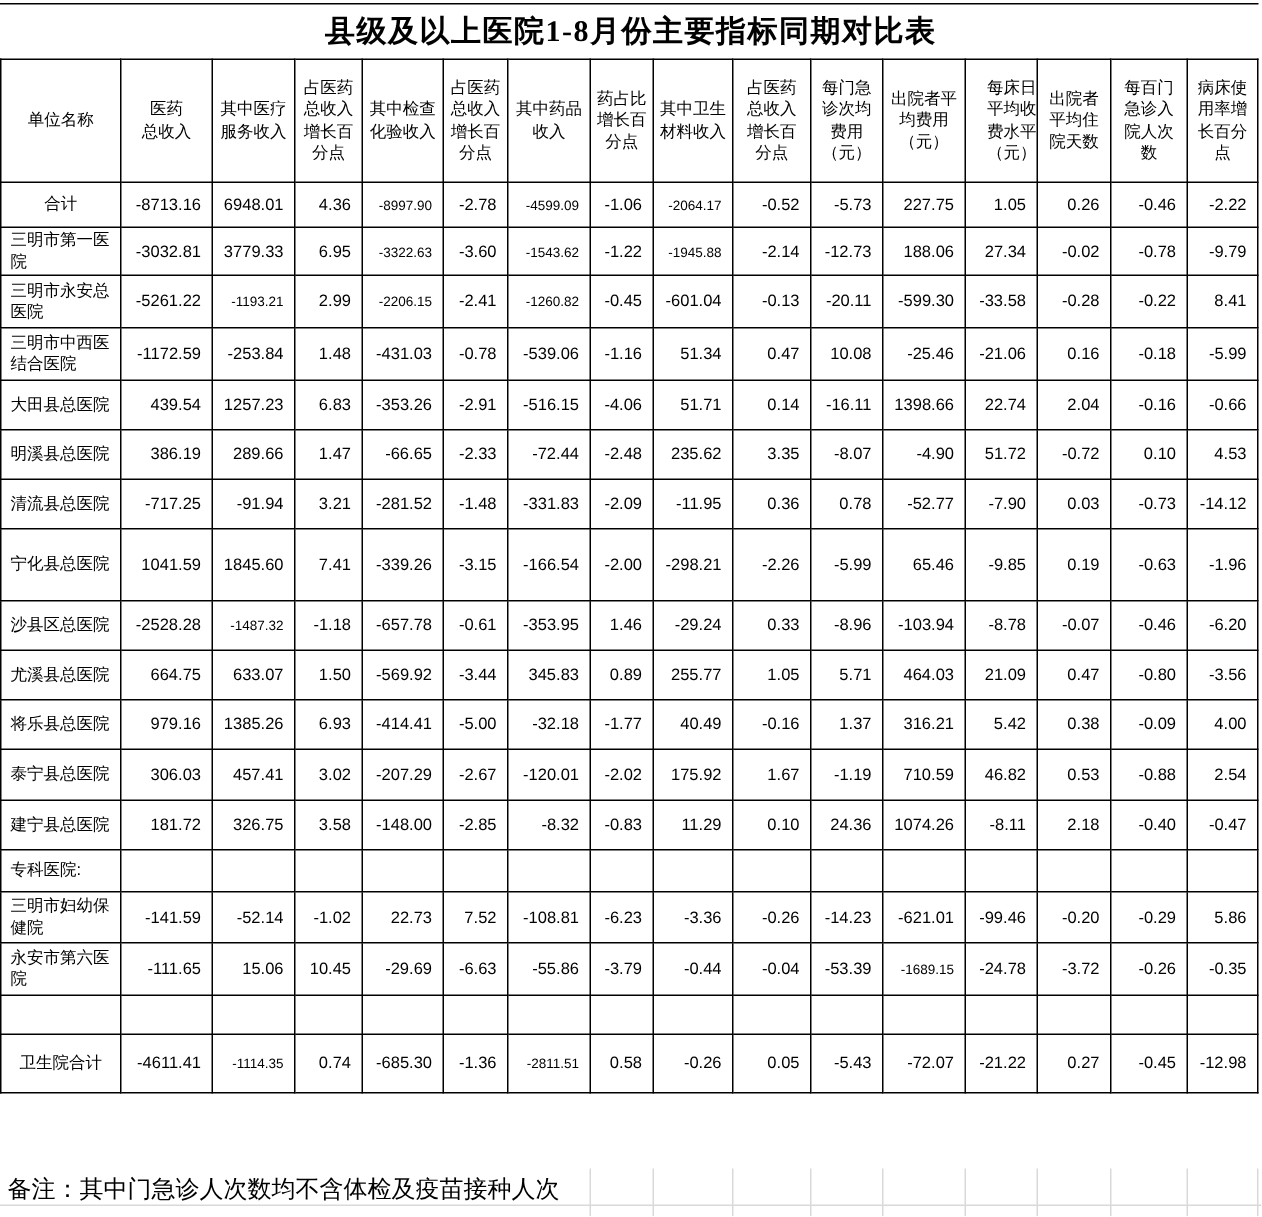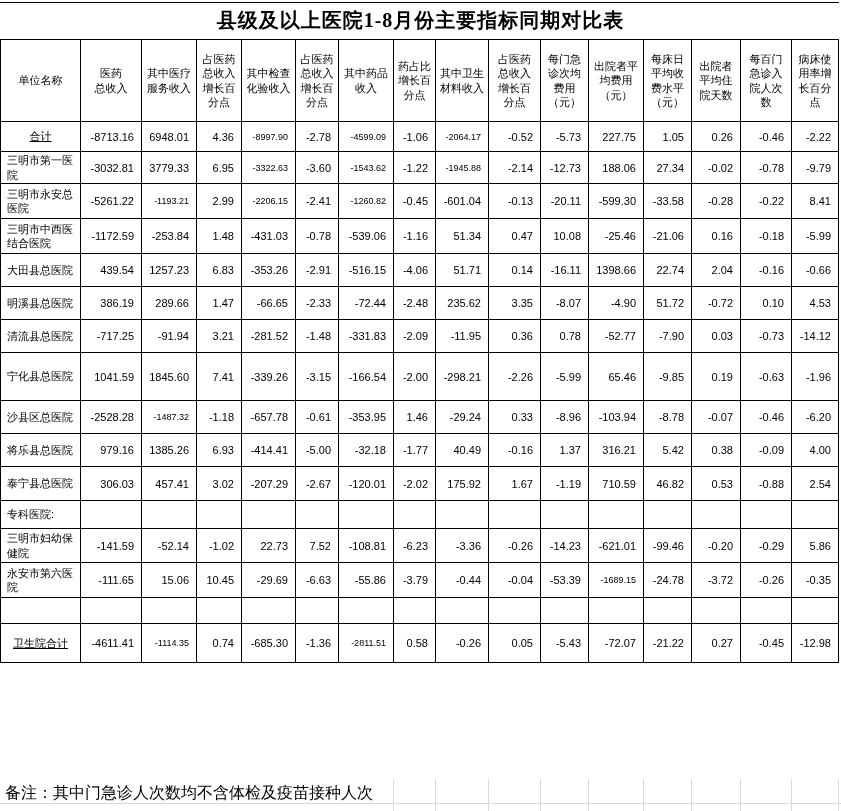--- a/index.html
+++ b/index.html
@@ -49,21 +49,21 @@
     white-space: pre-line;
     line-height: 1.3;
   }
   td.name {
     font-size: 11px;
     text-align: left;
     padding: 0 2px 0 6px;
     white-space: pre-line;
     line-height: 1.3;
   }
-  td.name.center { text-align: center; padding: 0; text-decoration: underline; }
+  td.name.center { text-align: center; padding: 0; }
   td.num {
     font-size: 11px;
     text-align: right;
     padding-right: 7px;
     white-space: nowrap;
   }
   td.num.small { font-size: 9px; }
   .note-area {
     position: absolute;
     top: 779px; left: 0;
@@ -143,21 +143,21 @@
 总收入
 增长百
 分点</th>
           <th style="height: 81px;">每门急
 诊次均
 费用
 （元）</th>
           <th style="height: 81px;">出院者平
 均费用
 （元）</th>
-          <th style="height: 81px;">每床日
+          <th style="height: 81px; text-align: right;">每床日
 平均收
 费水平
 （元）</th>
           <th style="height: 81px;">出院者
 平均住
 院天数</th>
           <th style="height: 81px;">每百门
 急诊入
 院人次
 数</th>
@@ -326,20 +326,38 @@
           <td class="num">-29.24</td>
           <td class="num">0.33</td>
           <td class="num">-8.96</td>
           <td class="num">-103.94</td>
           <td class="num">-8.78</td>
           <td class="num">-0.07</td>
           <td class="num">-0.46</td>
           <td class="num">-6.20</td>
         </tr>
         <tr style="height: 33px;">
+          <td class="name">尤溪县总医院</td>
+          <td class="num">664.75</td>
+          <td class="num">633.07</td>
+          <td class="num">1.50</td>
+          <td class="num">-569.92</td>
+          <td class="num">-3.44</td>
+          <td class="num">345.83</td>
+          <td class="num">0.89</td>
+          <td class="num">255.77</td>
+          <td class="num">1.05</td>
+          <td class="num">5.71</td>
+          <td class="num">464.03</td>
+          <td class="num">21.09</td>
+          <td class="num">0.47</td>
+          <td class="num">-0.80</td>
+          <td class="num">-3.56</td>
+        </tr>
+        <tr style="height: 33px;">
           <td class="name">将乐县总医院</td>
           <td class="num">979.16</td>
           <td class="num">1385.26</td>
           <td class="num">6.93</td>
           <td class="num">-414.41</td>
           <td class="num">-5.00</td>
           <td class="num">-32.18</td>
           <td class="num">-1.77</td>
           <td class="num">40.49</td>
           <td class="num">-0.16</td>
@@ -360,20 +378,38 @@
           <td class="num">-120.01</td>
           <td class="num">-2.02</td>
           <td class="num">175.92</td>
           <td class="num">1.67</td>
           <td class="num">-1.19</td>
           <td class="num">710.59</td>
           <td class="num">46.82</td>
           <td class="num">0.53</td>
           <td class="num">-0.88</td>
           <td class="num">2.54</td>
+        </tr>
+        <tr style="height: 33px;">
+          <td class="name">建宁县总医院</td>
+          <td class="num">181.72</td>
+          <td class="num">326.75</td>
+          <td class="num">3.58</td>
+          <td class="num">-148.00</td>
+          <td class="num">-2.85</td>
+          <td class="num">-8.32</td>
+          <td class="num">-0.83</td>
+          <td class="num">11.29</td>
+          <td class="num">0.10</td>
+          <td class="num">24.36</td>
+          <td class="num">1074.26</td>
+          <td class="num">-8.11</td>
+          <td class="num">2.18</td>
+          <td class="num">-0.40</td>
+          <td class="num">-0.47</td>
         </tr>
         <tr style="height: 28px;">
           <td class="name">专科医院:</td>
           <td class="num"></td>
           <td class="num"></td>
           <td class="num"></td>
           <td class="num"></td>
           <td class="num"></td>
           <td class="num"></td>
           <td class="num"></td>

